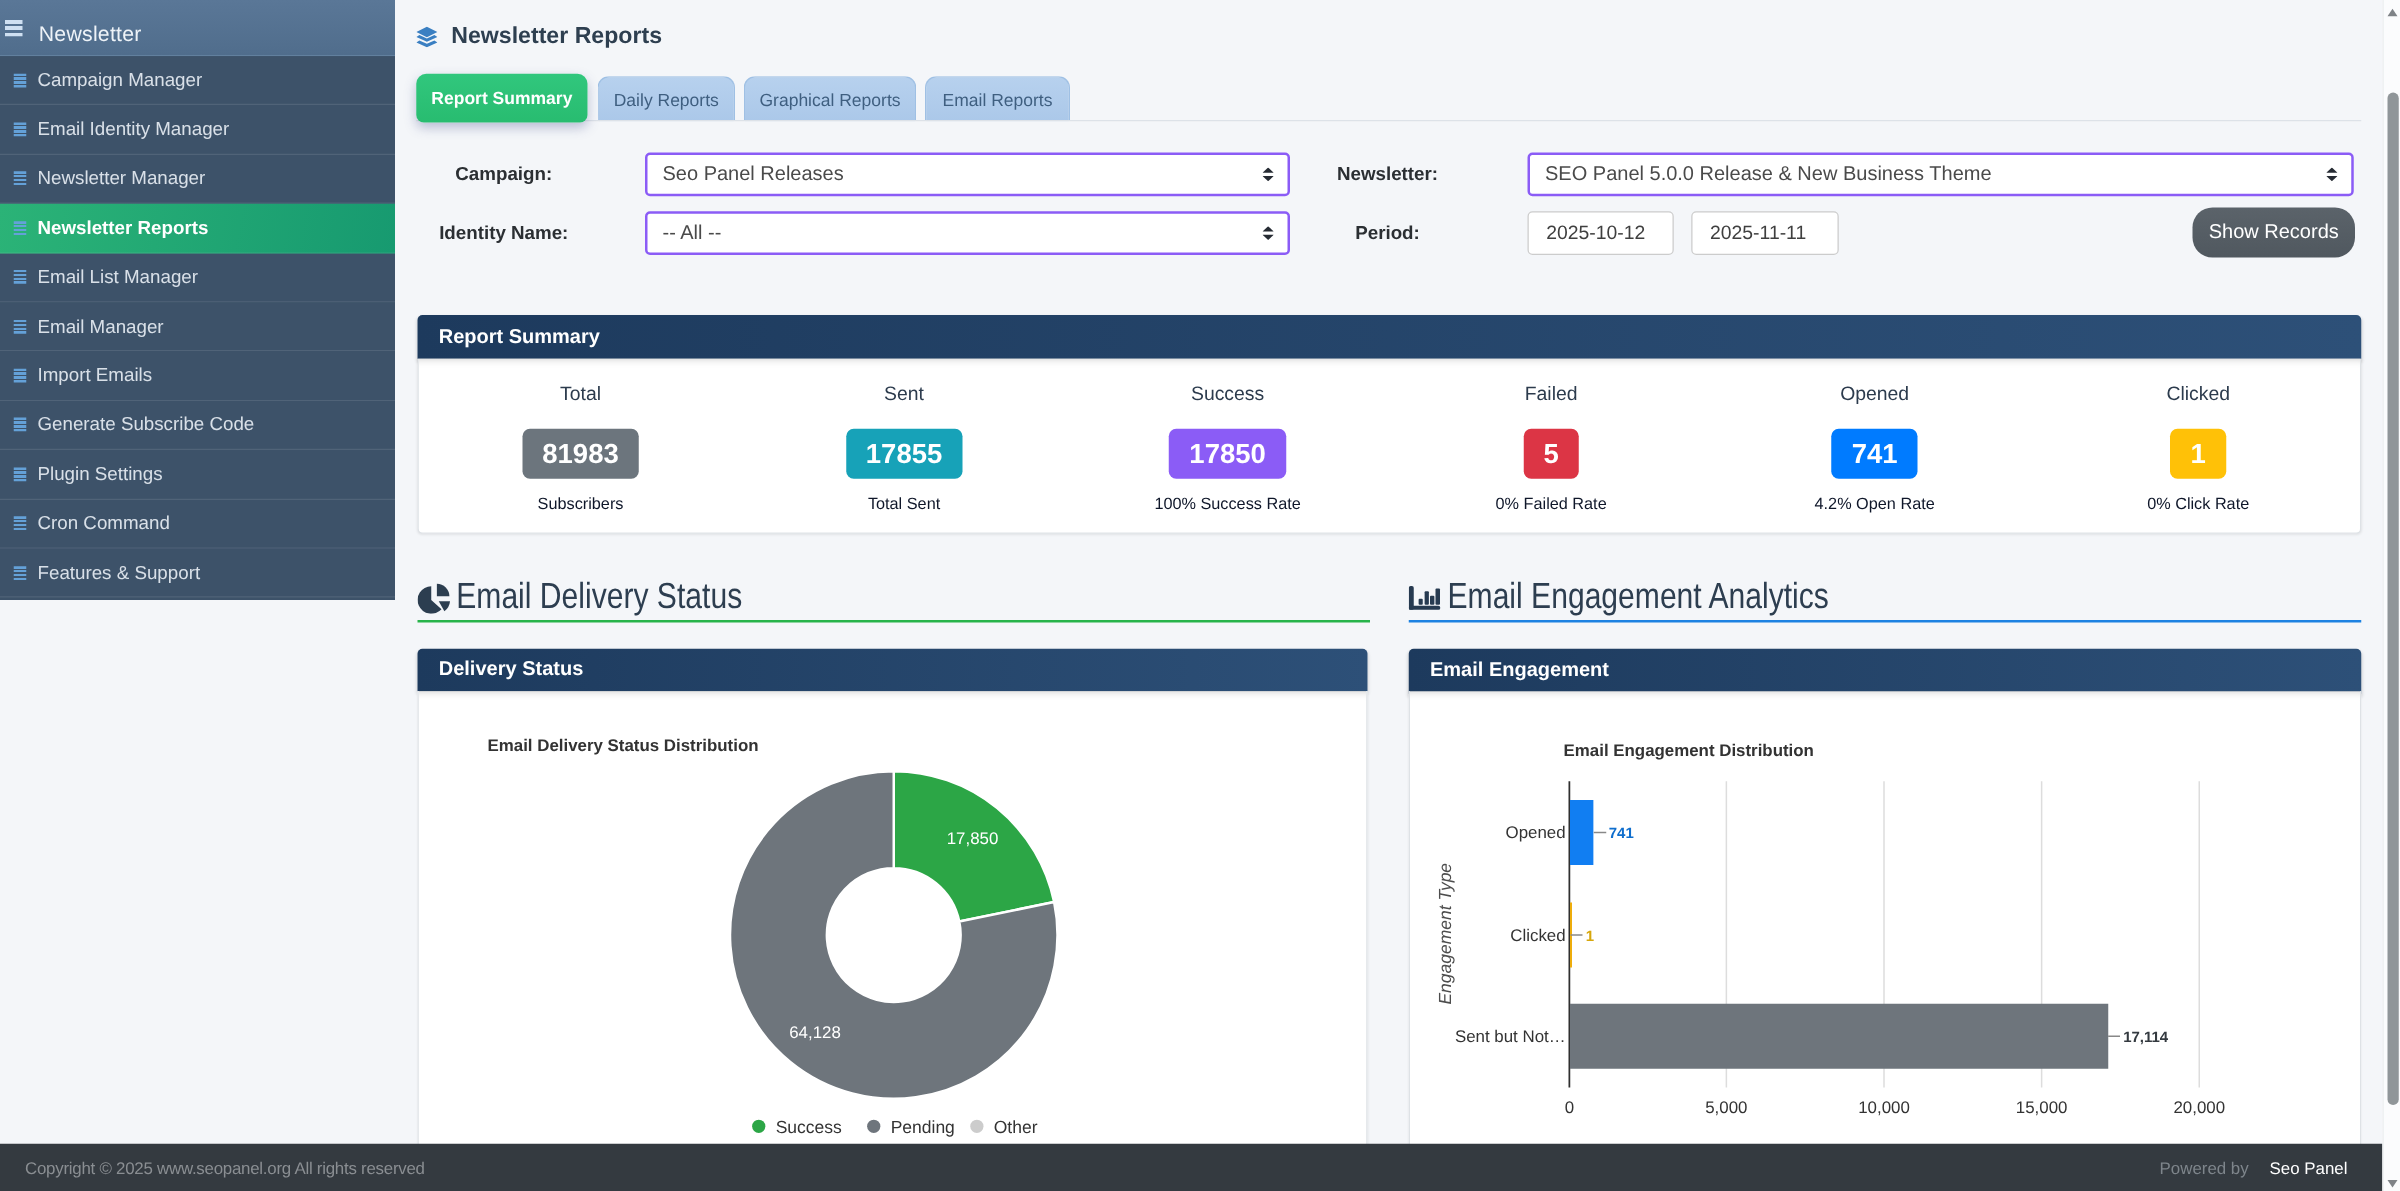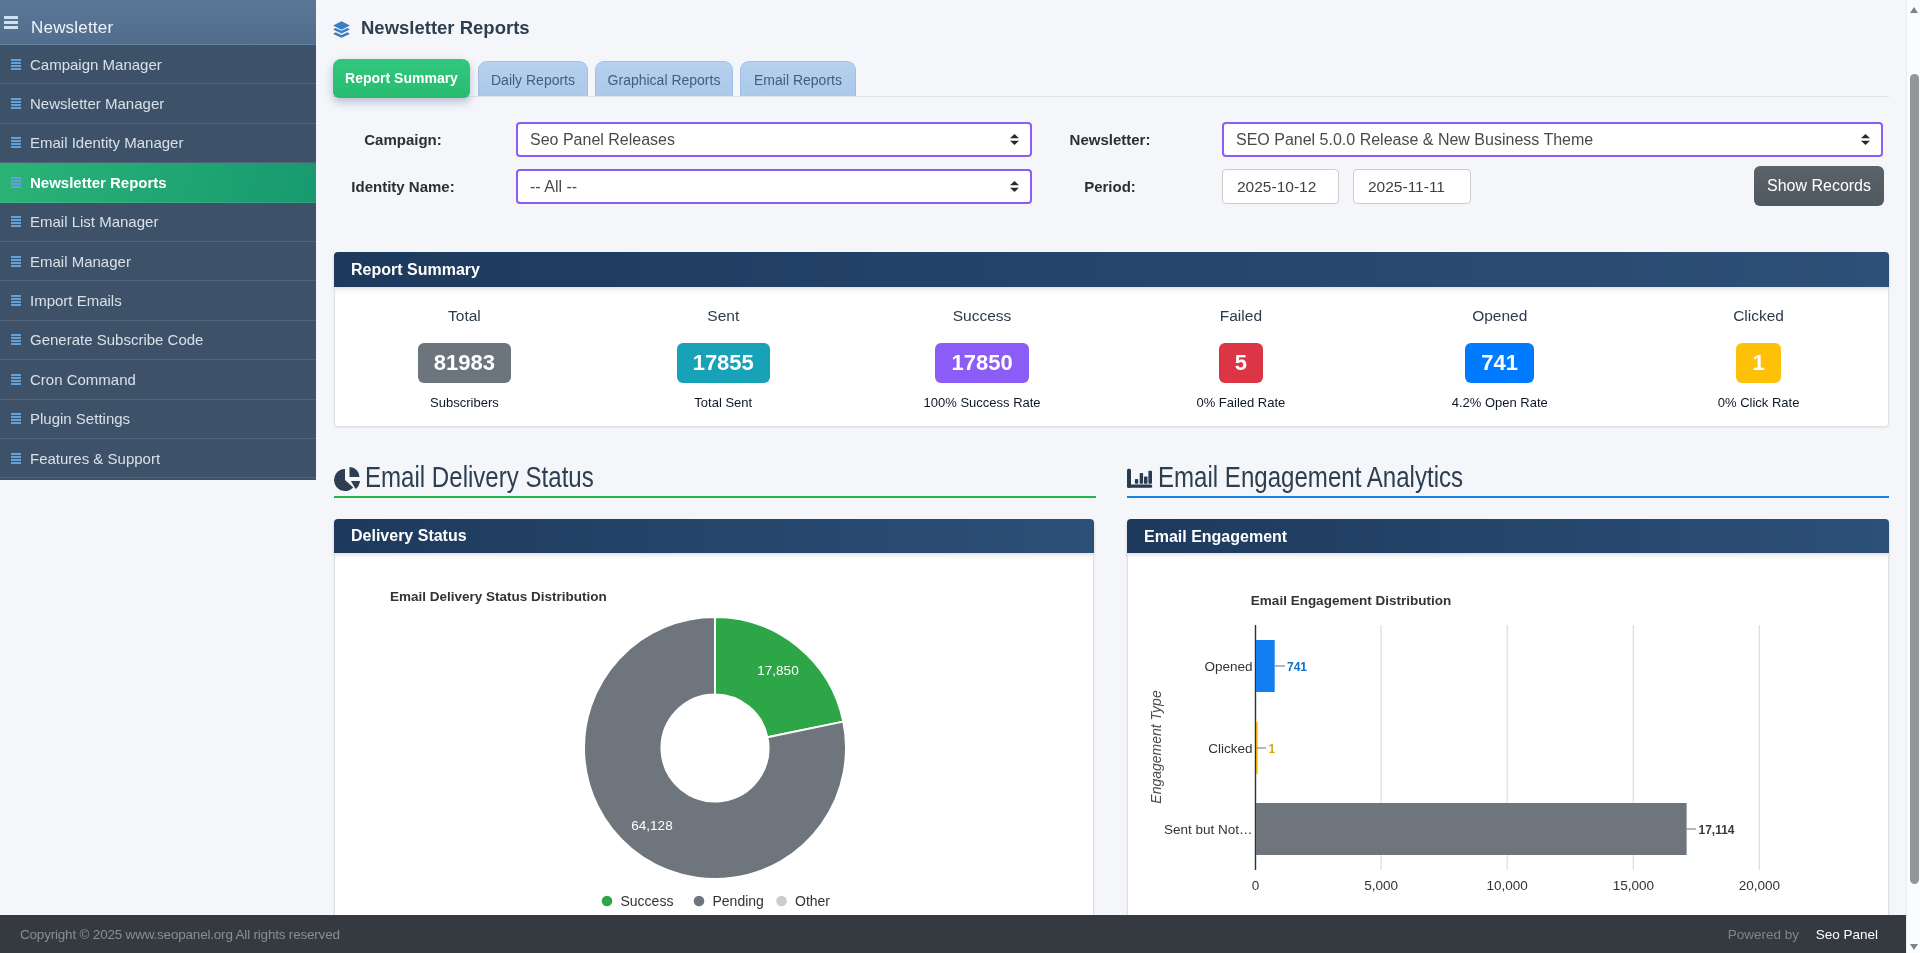--- a/index.html
+++ b/index.html
@@ -25,21 +25,21 @@
 
 .tab{position:absolute;top:61px;height:36px;background:linear-gradient(180deg,#b7d1ee,#abc8e9);border:1px solid #9fc0e4;border-bottom:none;border-radius:9px 9px 0 0;color:#3f5f80;font-size:14px;display:flex;align-items:center;justify-content:center;}
 .tab.active{top:59px;height:38.5px;background:linear-gradient(180deg,#31c77d,#28bc70);border:none;border-radius:8px 8px 6px 6px;color:#fff;font-weight:bold;font-size:14px;box-shadow:0 4px 9px rgba(70,80,140,.35);z-index:3;}
 #tabline{position:absolute;left:333px;top:96px;width:1556px;height:1px;background:#dde2e8;}
 
 
 .flabel{position:absolute;font-size:15px;font-weight:bold;color:#2b2f33;text-align:center;}
 .fselect{position:absolute;height:35px;background:#fff;border:2px solid #8b5cf6;border-radius:4px;font-size:16px;color:#4a4a4a;display:flex;align-items:center;padding-left:12px;}
 .updn{position:absolute;right:11px;top:50%;margin-top:-5.5px;}
 .finput{position:absolute;height:35px;background:#fff;border:1px solid #ccc;border-radius:4px;font-size:15.5px;color:#3f3f3f;display:flex;align-items:center;padding-left:14px;}
-#showrec{position:absolute;left:1754px;top:166px;width:130px;height:39.5px;background:linear-gradient(180deg,#5b636a,#50585f);border-radius:6px;color:#fff;font-size:16px;display:flex;align-items:center;justify-content:center;}
+#showrec{position:absolute;left:1754px;top:166px;width:130px;height:39.5px;background:linear-gradient(180deg,#5b636a,#50585f);border-radius:16px;color:#fff;font-size:16px;display:flex;align-items:center;justify-content:center;}
 
 
 .panel-h{position:absolute;height:35px;background:linear-gradient(90deg,#1d3a5d,#2d5078);border-radius:4px 4px 0 0;color:#fff;font-weight:bold;font-size:16px;display:flex;align-items:center;padding-left:17px;box-shadow:0 2px 3px rgba(0,0,0,.18);}
 .panel-b{position:absolute;background:#fff;border:1px solid #dee2e6;border-top:none;box-shadow:inset 0 7px 7px -7px rgba(0,0,0,.22), 0 1px 2px rgba(0,0,0,.08);}
 
 
 #stats{position:absolute;left:335px;top:287px;width:1553px;height:140px;display:flex;}
 .stat{flex:1;display:flex;flex-direction:column;align-items:center;padding-top:20px;}
 .stat .lb{font-size:15.5px;line-height:18px;color:#2c3b4d;}
 .stat .badge{margin-top:18px;height:40px;border-radius:6px;color:#fff;font-size:22px;font-weight:bold;display:flex;align-items:center;padding:0 16px;}
@@ -70,26 +70,26 @@
     <div class="sb-head">
         <span class="burger"></span>
         <span class="hlbl">Newsletter</span>
       </div>
     <div class="sb-item">
         <span class="sb-ico"></span>
         <span class="ilbl">Campaign Manager</span>
       </div>
     <div class="sb-item">
         <span class="sb-ico"></span>
+        <span class="ilbl">Email Identity Manager</span>
+      </div>
+    <div class="sb-item">
+        <span class="sb-ico"></span>
         <span class="ilbl">Newsletter Manager</span>
       </div>
-    <div class="sb-item">
-        <span class="sb-ico"></span>
-        <span class="ilbl">Email Identity Manager</span>
-      </div>
     <div class="sb-item active">
         <span class="sb-ico"></span>
         <span class="ilbl">Newsletter Reports</span>
       </div>
     <div class="sb-item">
         <span class="sb-ico"></span>
         <span class="ilbl">Email List Manager</span>
       </div>
     <div class="sb-item">
         <span class="sb-ico"></span>
@@ -98,25 +98,25 @@
     <div class="sb-item">
         <span class="sb-ico"></span>
         <span class="ilbl">Import Emails</span>
       </div>
     <div class="sb-item">
         <span class="sb-ico"></span>
         <span class="ilbl">Generate Subscribe Code</span>
       </div>
     <div class="sb-item">
         <span class="sb-ico"></span>
+        <span class="ilbl">Plugin Settings</span>
+      </div>
+    <div class="sb-item">
+        <span class="sb-ico"></span>
         <span class="ilbl">Cron Command</span>
-      </div>
-    <div class="sb-item">
-        <span class="sb-ico"></span>
-        <span class="ilbl">Plugin Settings</span>
       </div>
     <div class="sb-item">
         <span class="sb-ico"></span>
         <span class="ilbl">Features &amp; Support</span>
       </div>
   </div>
 
   <div id="title">
     <svg width="17" height="17" viewBox="0 0 17 17" style="margin-top:2px;">
         <path fill="#3a7fc2" d="M8.5 0.3 L16.9 4.5 L8.5 8.7 L0.1 4.5 Z"></path>

